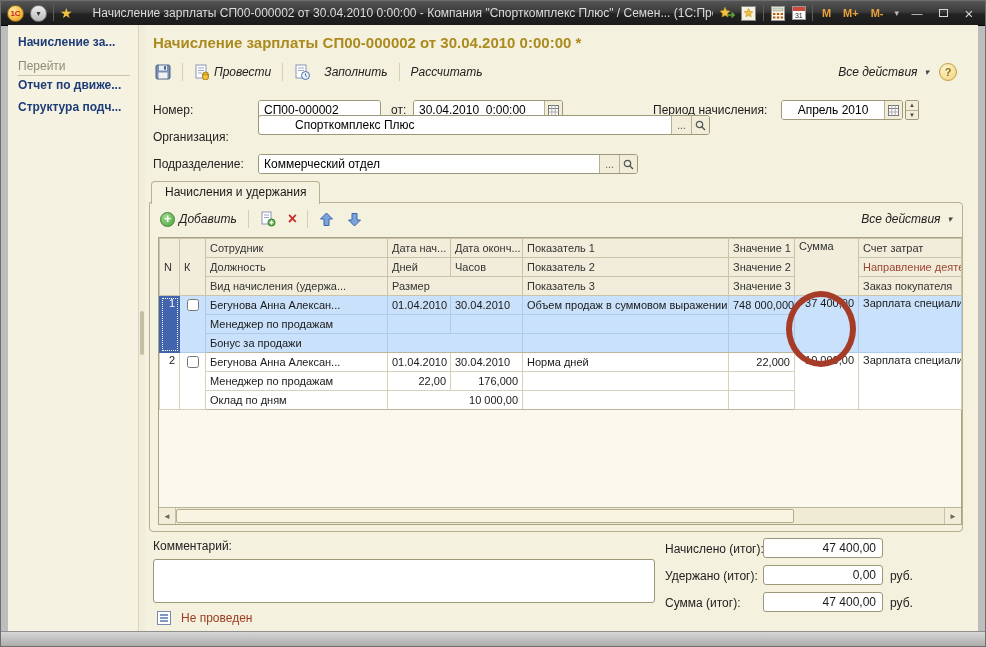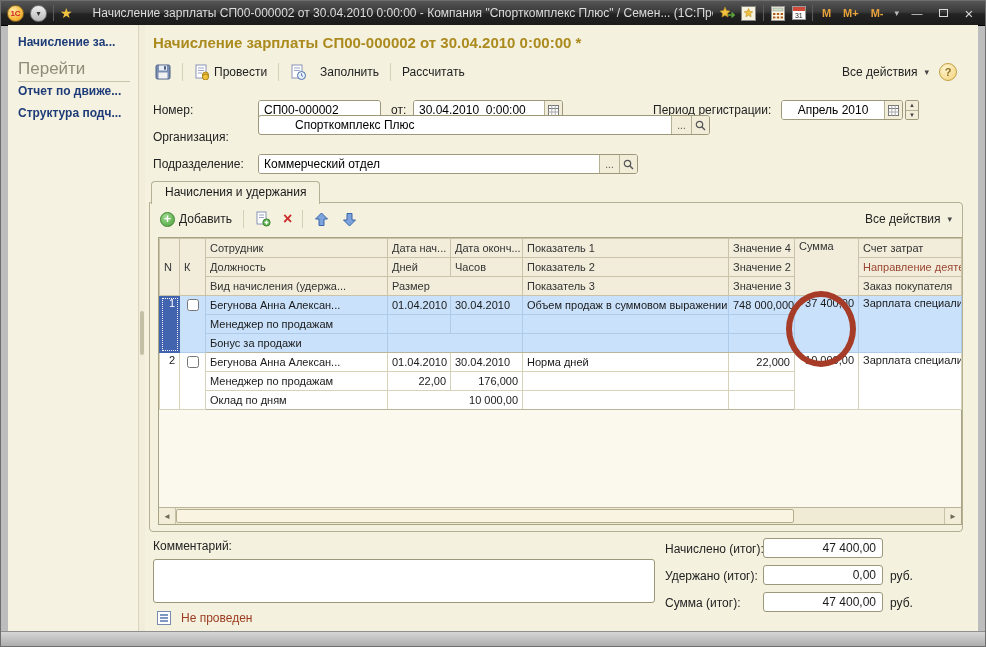--- a/index.html
+++ b/index.html
@@ -42,38 +42,38 @@
   
   .frame-bottom { position:absolute; left:0; right:0; bottom:0; height:15px;
     background:linear-gradient(#d6d6d6,#adadad); border-top:1px solid #8f8f8f; }
   .content { position:absolute; left:7px; right:7px; top:24px; bottom:15px;
     background:#f5f1df; display:flex;justify-content:center; }
 
   
   .sidebar { width:130px; background:#f6f2e2; position:relative; padding:10px 0 0 10px; }
   .side-link { color:#1e3c78; font-weight:bold; font-size:12px; margin-bottom:8px; cursor:pointer;
     white-space:nowrap; overflow:hidden; }
-  .side-section { color:#8f8c78; font-size:17px; margin:10px 0 2px 0; border-bottom:1px solid #c9c5ab;
+  .side-section { color:#8f8c78; font-size:12px; margin:10px 0 2px 0; border-bottom:1px solid #c9c5ab;
     width:112px; padding-bottom:2px; }
   .splitter { width:7px; background:#f1edda; border-left:1px solid #d9d5bd; position:relative; }
   .splitter .grip { position:absolute; left:1px; top:286px; width:4px; height:44px;
     background:#c3bfa5; border-radius:2px; }
 
   
   .main { flex:1; position:relative; background:#f5f1df; }
   .page-title { position:absolute; left:8px; top:9px; font-size:15px; font-weight:bold; color:#ab8a1e;
     white-space:nowrap; }
 
   .toolbar { position:absolute; left:6px; top:34px; width:806px; height:26px;
     display:flex; align-items:center; gap:5px; }
   .btn-primary { height:23px; padding:0 10px; font-weight:bold; font-size:12px; color:#3a2d00;
     background:linear-gradient(#fdeeb5,#f8cf5e 55%,#f2bd3e); border:1px solid #c0a045; border-radius:3px; }
   .tool-sep { width:1px; height:18px; background:#d4d0b6; margin:0 2px; }
   .tool-item { display:flex; align-items:center; gap:4px; padding:2px 4px; border-radius:3px;
-    color:#222; white-space:nowrap; }
+    color:#222; white-space:nowrap;font-style:italic; }
   .tool-right { margin-left:auto; display:flex; align-items:center; gap:6px; }
   .alla { color:#222; }
   .alla .caret { font-size:9px; color:#444; margin-left:3px; }
   .help-btn { width:18px; height:18px; border-radius:50%; border:1px solid #c0a045;
     background:radial-gradient(circle at 35% 30%, #fdf3cd, #f4d279); color:#8a6d20; font-weight:bold;
     display:flex; align-items:center; justify-content:center; font-size:11px; }
 
   
   .frm-label { position:absolute; font-size:12px; color:#222; white-space:nowrap; }
   .fld { position:absolute; height:20px; display:flex; align-items:stretch;
@@ -278,21 +278,21 @@
         <span class="seg-btn">
           <svg width="11" height="11" viewBox="0 0 11 11">
               <rect x="0.5" y="0.5" width="10" height="10" fill="#fff" stroke="#777"></rect>
               <line x1="0.5" y1="3.5" x2="10.5" y2="3.5" stroke="#777"></line>
               <line x1="3.8" y1="0.5" x2="3.8" y2="10.5" stroke="#aaa"></line>
               <line x1="7.2" y1="0.5" x2="7.2" y2="10.5" stroke="#aaa"></line>
               <line x1="0.5" y1="7" x2="10.5" y2="7" stroke="#aaa"></line>
             </svg>
         </span>
       </div>
-      <div class="frm-label" style="left:508px; top:78px;">Период регистрации:</div>
+      <div class="frm-label" style="left:508px; top:78px;">Период начисления:</div>
       <div class="fld" style="left:636px; top:75px; width:122px;">
         <input style="text-align: center;" value="Апрель 2010">
         <span class="seg-btn">
           <svg width="11" height="11" viewBox="0 0 11 11">
               <rect x="0.5" y="0.5" width="10" height="10" fill="#fff" stroke="#777"></rect>
               <line x1="0.5" y1="3.5" x2="10.5" y2="3.5" stroke="#777"></line>
               <line x1="3.8" y1="0.5" x2="3.8" y2="10.5" stroke="#aaa"></line>
               <line x1="7.2" y1="0.5" x2="7.2" y2="10.5" stroke="#aaa"></line>
               <line x1="0.5" y1="7" x2="10.5" y2="7" stroke="#aaa"></line>
             </svg>
@@ -381,21 +381,21 @@
                 <col style="width:103px">
             </colgroup>
             <thead>
               <tr>
                 <th rowspan="3">N</th>
                 <th rowspan="3">К</th>
                 <th>Сотрудник</th>
                 <th>Дата нач...</th>
                 <th>Дата оконч...</th>
                 <th>Показатель 1</th>
-                <th>Значение 4</th>
+                <th>Значение 1</th>
                 <th rowspan="3" style="vertical-align:top">Сумма</th>
                 <th>Счет затрат</th>
               </tr>
               <tr>
                 <th>Должность</th>
                 <th>Дней</th>
                 <th>Часов</th>
                 <th>Показатель 2</th>
                 <th>Значение 2</th>
                 <th class="req">Направление деятел</th>

